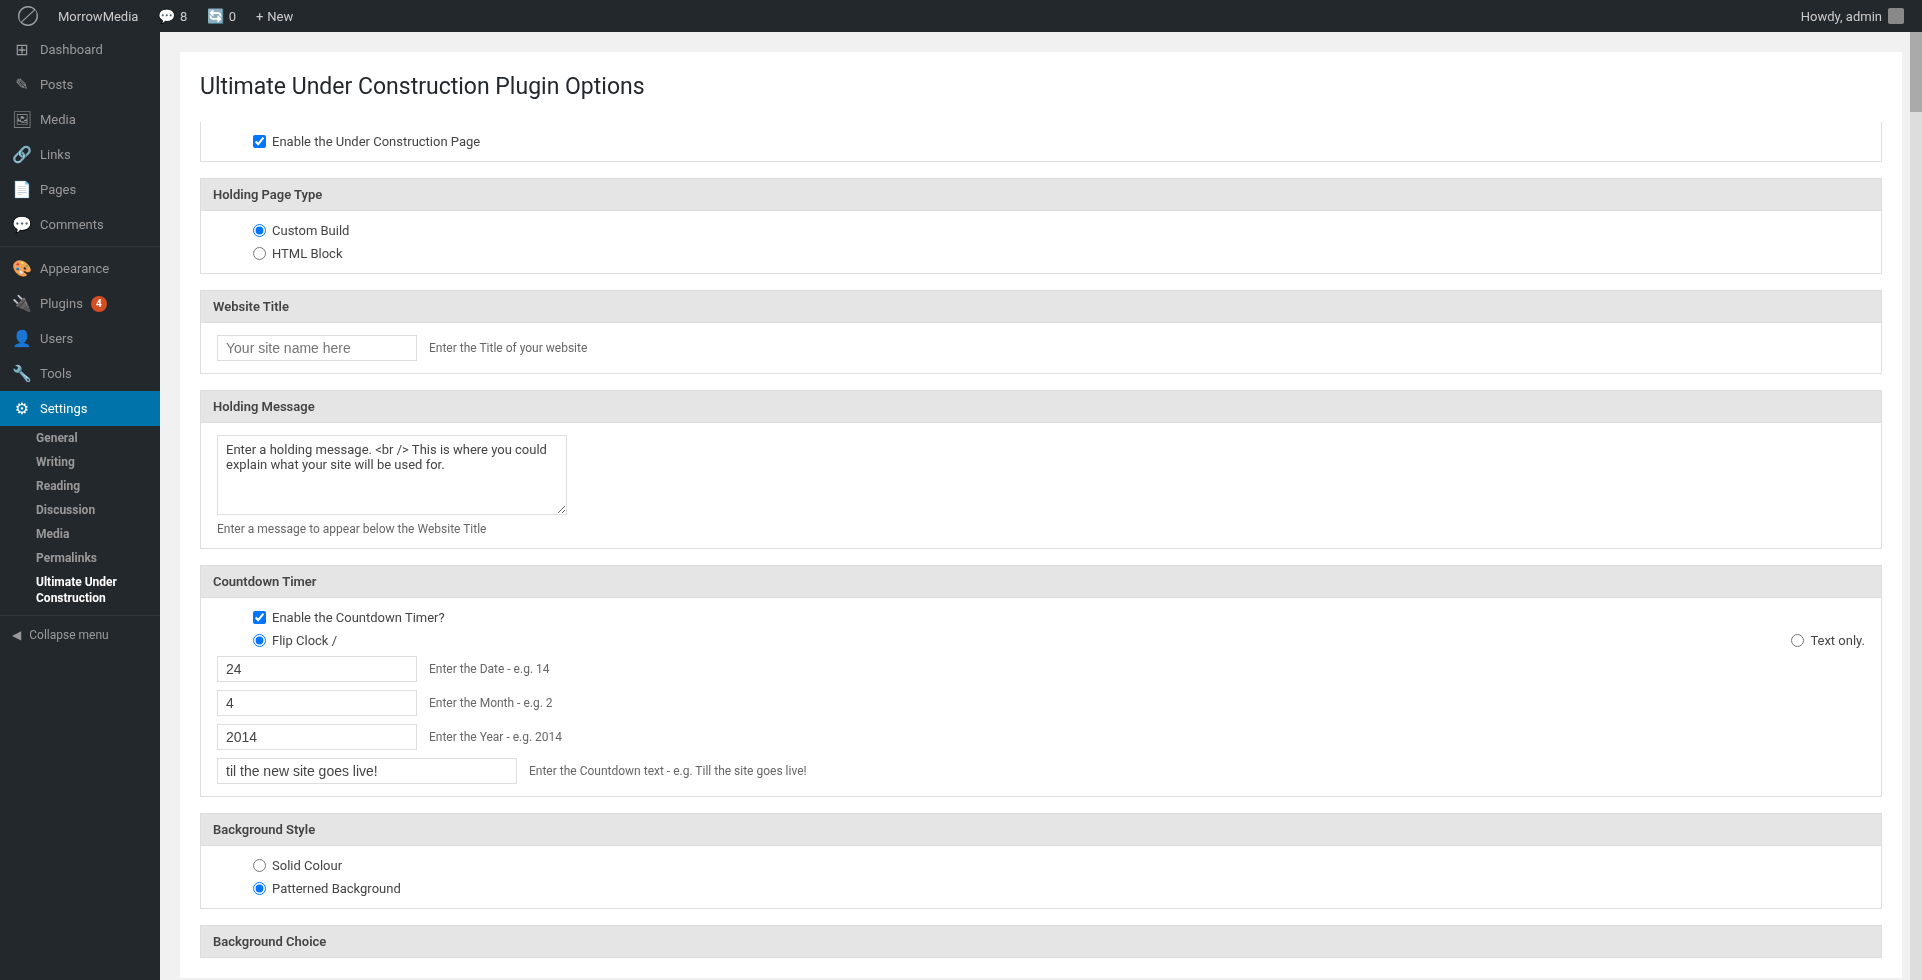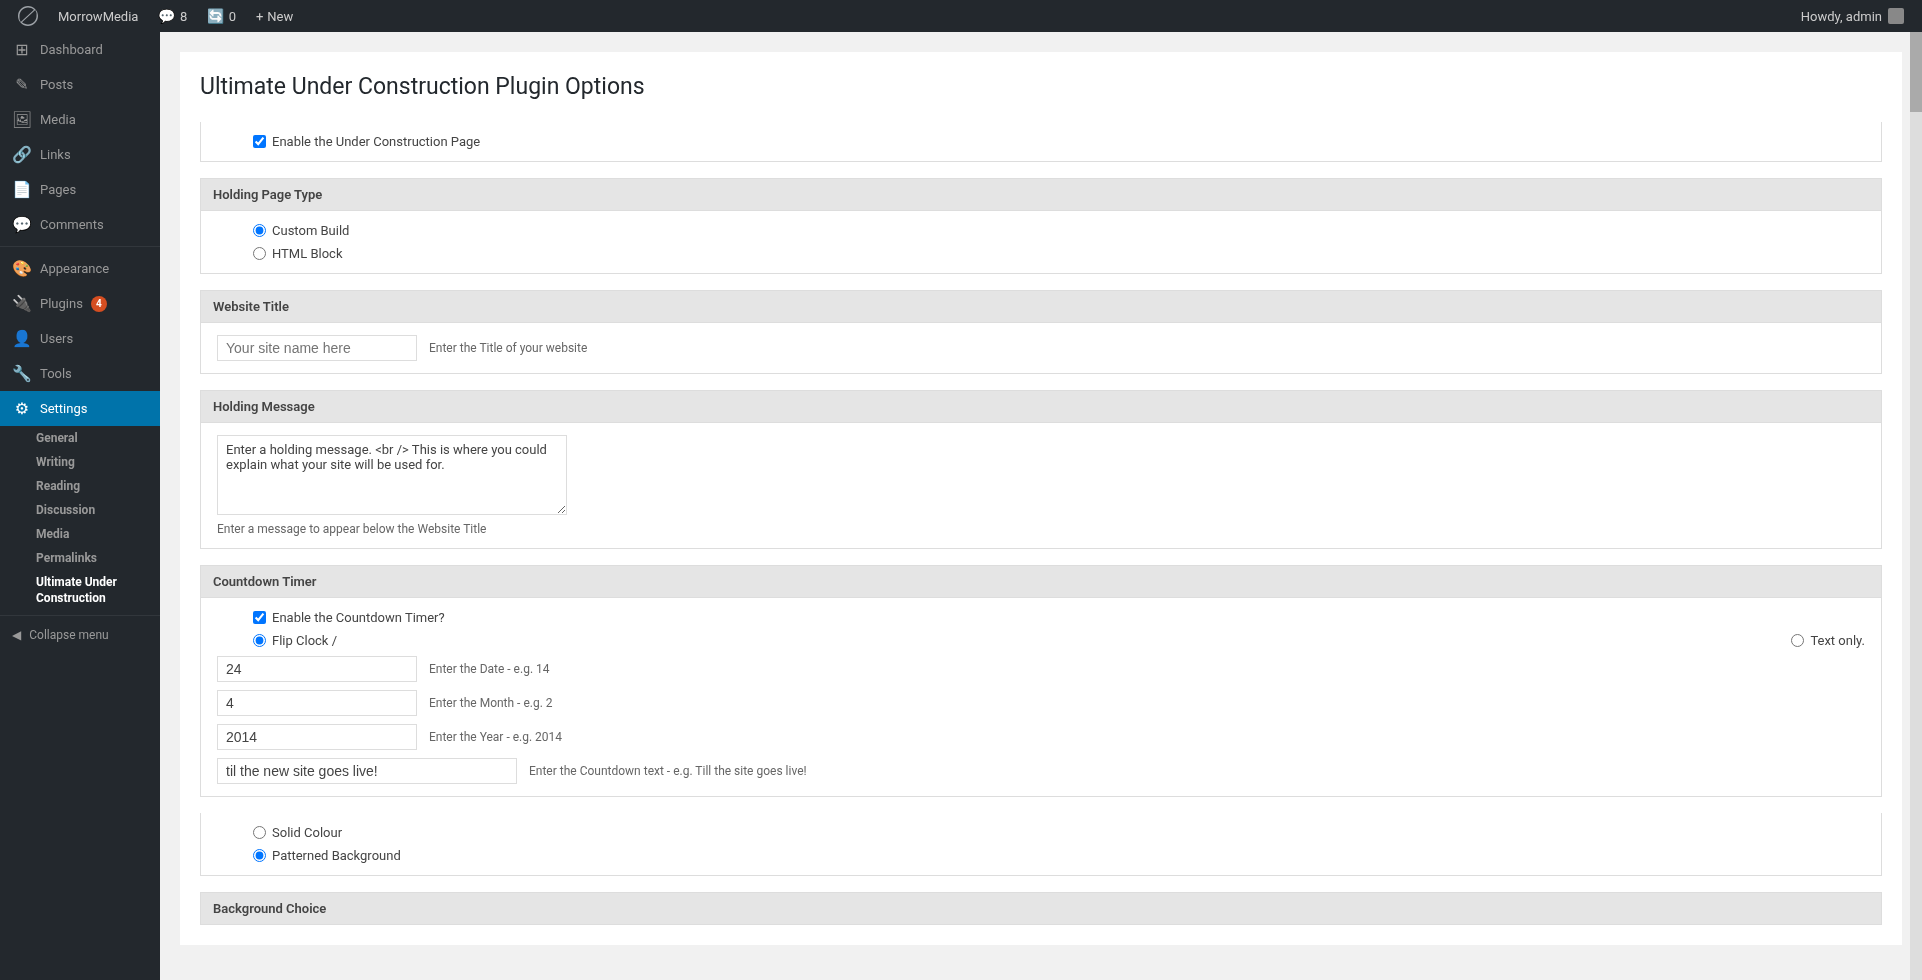--- a/index.html
+++ b/index.html
@@ -296,20 +296,21 @@
         <div class="form-row">
           <input type="text" class="countdown-input" value="2014" style="">
           <span class="field-hint">Enter the Year - e.g. 2014</span>
         </div>
         <div class="form-row">
           <input type="text" class="countdown-input" value="til the new site goes live!" style="width: 300px;">
           <span class="field-hint">Enter the Countdown text - e.g. Till the site goes live!</span>
         </div>
       </div>
 
+      <div class="section-header">Background Style</div>
       <div class="section-body">
         <div class="form-row">
           <label>
             <input type="radio" name="bg_style" style="">
             <span>Solid Colour</span>
           </label>
         </div>
         <div class="form-row">
           <label>
             <input type="radio" name="bg_style" checked="" style="">

